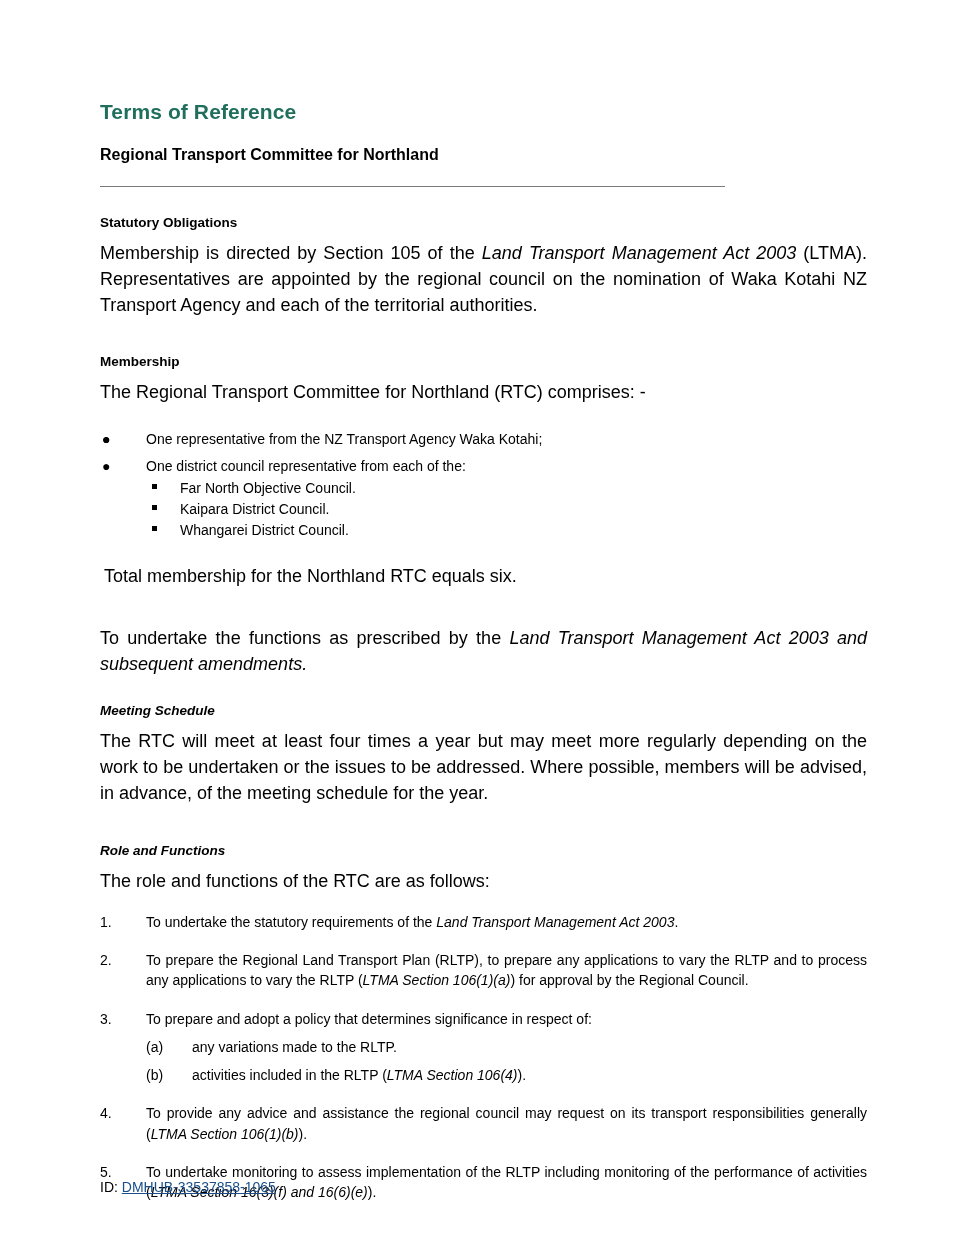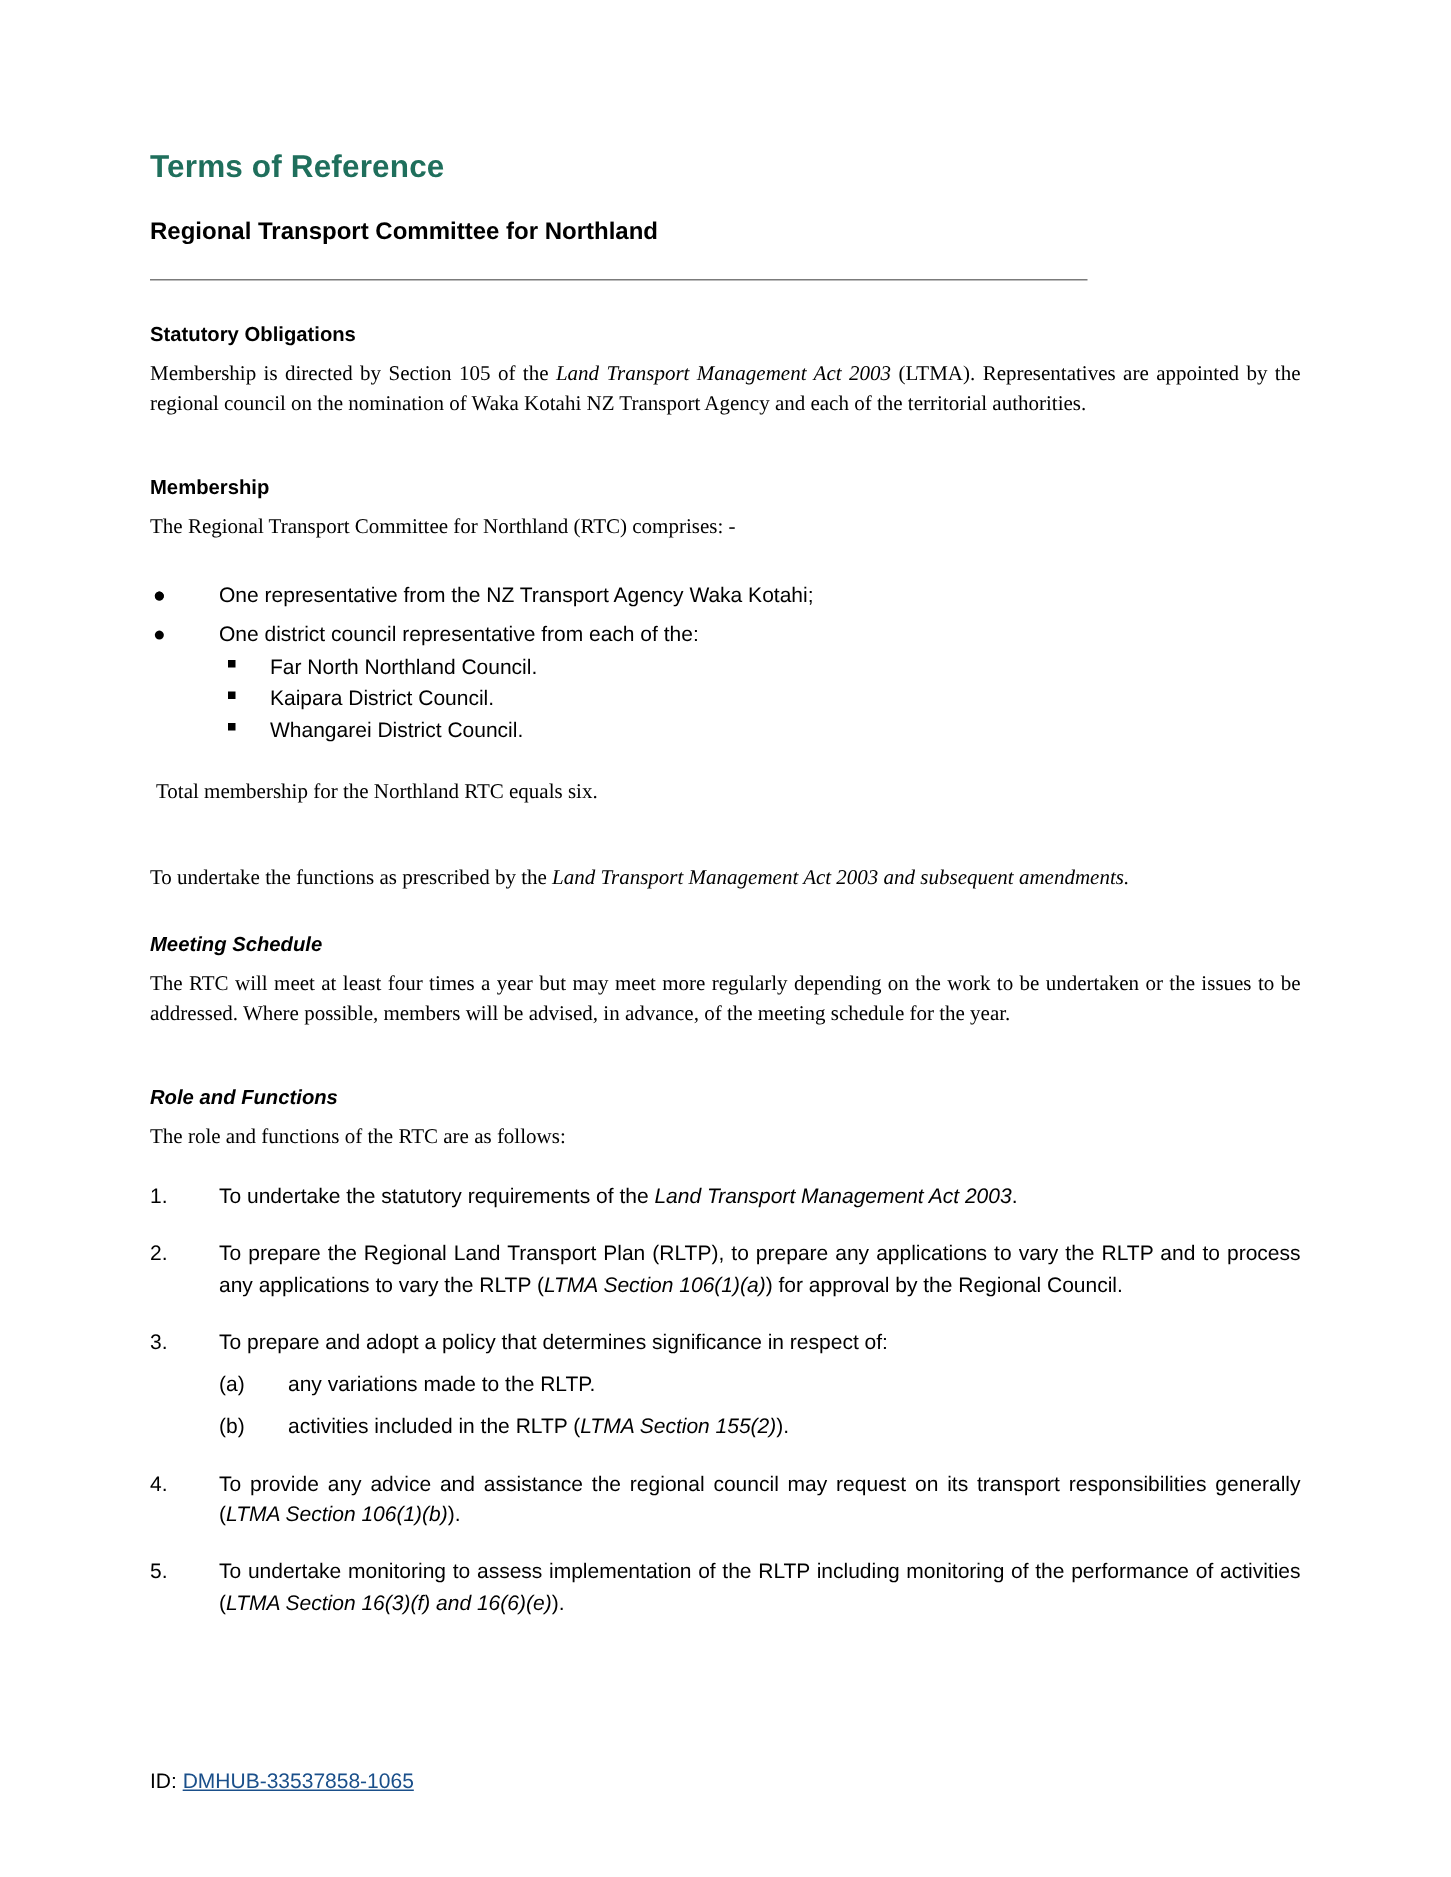--- a/index.html
+++ b/index.html
@@ -45,22 +45,22 @@
   .section-head {
     font-family: "Liberation Sans", sans-serif;
     font-size: 13.5px;
     font-weight: bold;
     margin: 0 0 10px 0;
   }
   .section-head.italic {
     font-style: italic;
   }
   p.body {
-    font-family: Liberation Serif, serif;
-    font-size: 14px;
+    font-family: Liberation Sans, sans-serif;
+    font-size: 18px;
     line-height: 1.45;
     margin: 0 0 10px 0;
     text-align: justify;
   }
   p.body.nojust { text-align: left; }
   .spacer-lg { height: 26px; }
   .spacer-md { height: 16px; }
   .spacer-sm { height: 8px; }
 
   ul.bullets {
@@ -168,21 +168,21 @@
     <li>
       <span class="bullet-dot">●</span>
       <span>One representative from the NZ Transport Agency Waka Kotahi;</span>
     </li>
     <li>
       <span class="bullet-dot">●</span>
       <span>One district council representative from each of the:</span>
       <ul class="subbullets">
         <li>
           <span class="sq"></span>
-          <span>Far North Northland Council.</span>
+          <span>Far North Objective Council.</span>
         </li>
         <li>
           <span class="sq"></span>
           <span>Kaipara District Council.</span>
         </li>
         <li>
           <span class="sq"></span>
           <span>Whangarei District Council.</span>
         </li>
       </ul>
@@ -223,21 +223,21 @@
 
     <div class="numitem">
       <span class="num">3.</span>
       <span>To prepare and adopt a policy that determines significance in respect of:</span>
       <div class="subitem">
         <span class="lab">(a)</span>
         <span>any variations made to the RLTP.</span>
       </div>
       <div class="subitem">
         <span class="lab">(b)</span>
-        <span>activities included in the RLTP (</span><i>LTMA Section 155(2)</i><span>).</span>
+        <span>activities included in the RLTP (</span><i>LTMA Section 106(4)</i><span>).</span>
       </div>
     </div>
 
     <div class="numitem">
       <span class="num">4.</span>
       <span>To provide any advice and assistance the regional council may request on its transport responsibilities generally (</span><i>LTMA Section 106(1)(b)</i><span>).</span>
     </div>
 
     <div class="numitem">
       <span class="num">5.</span>

